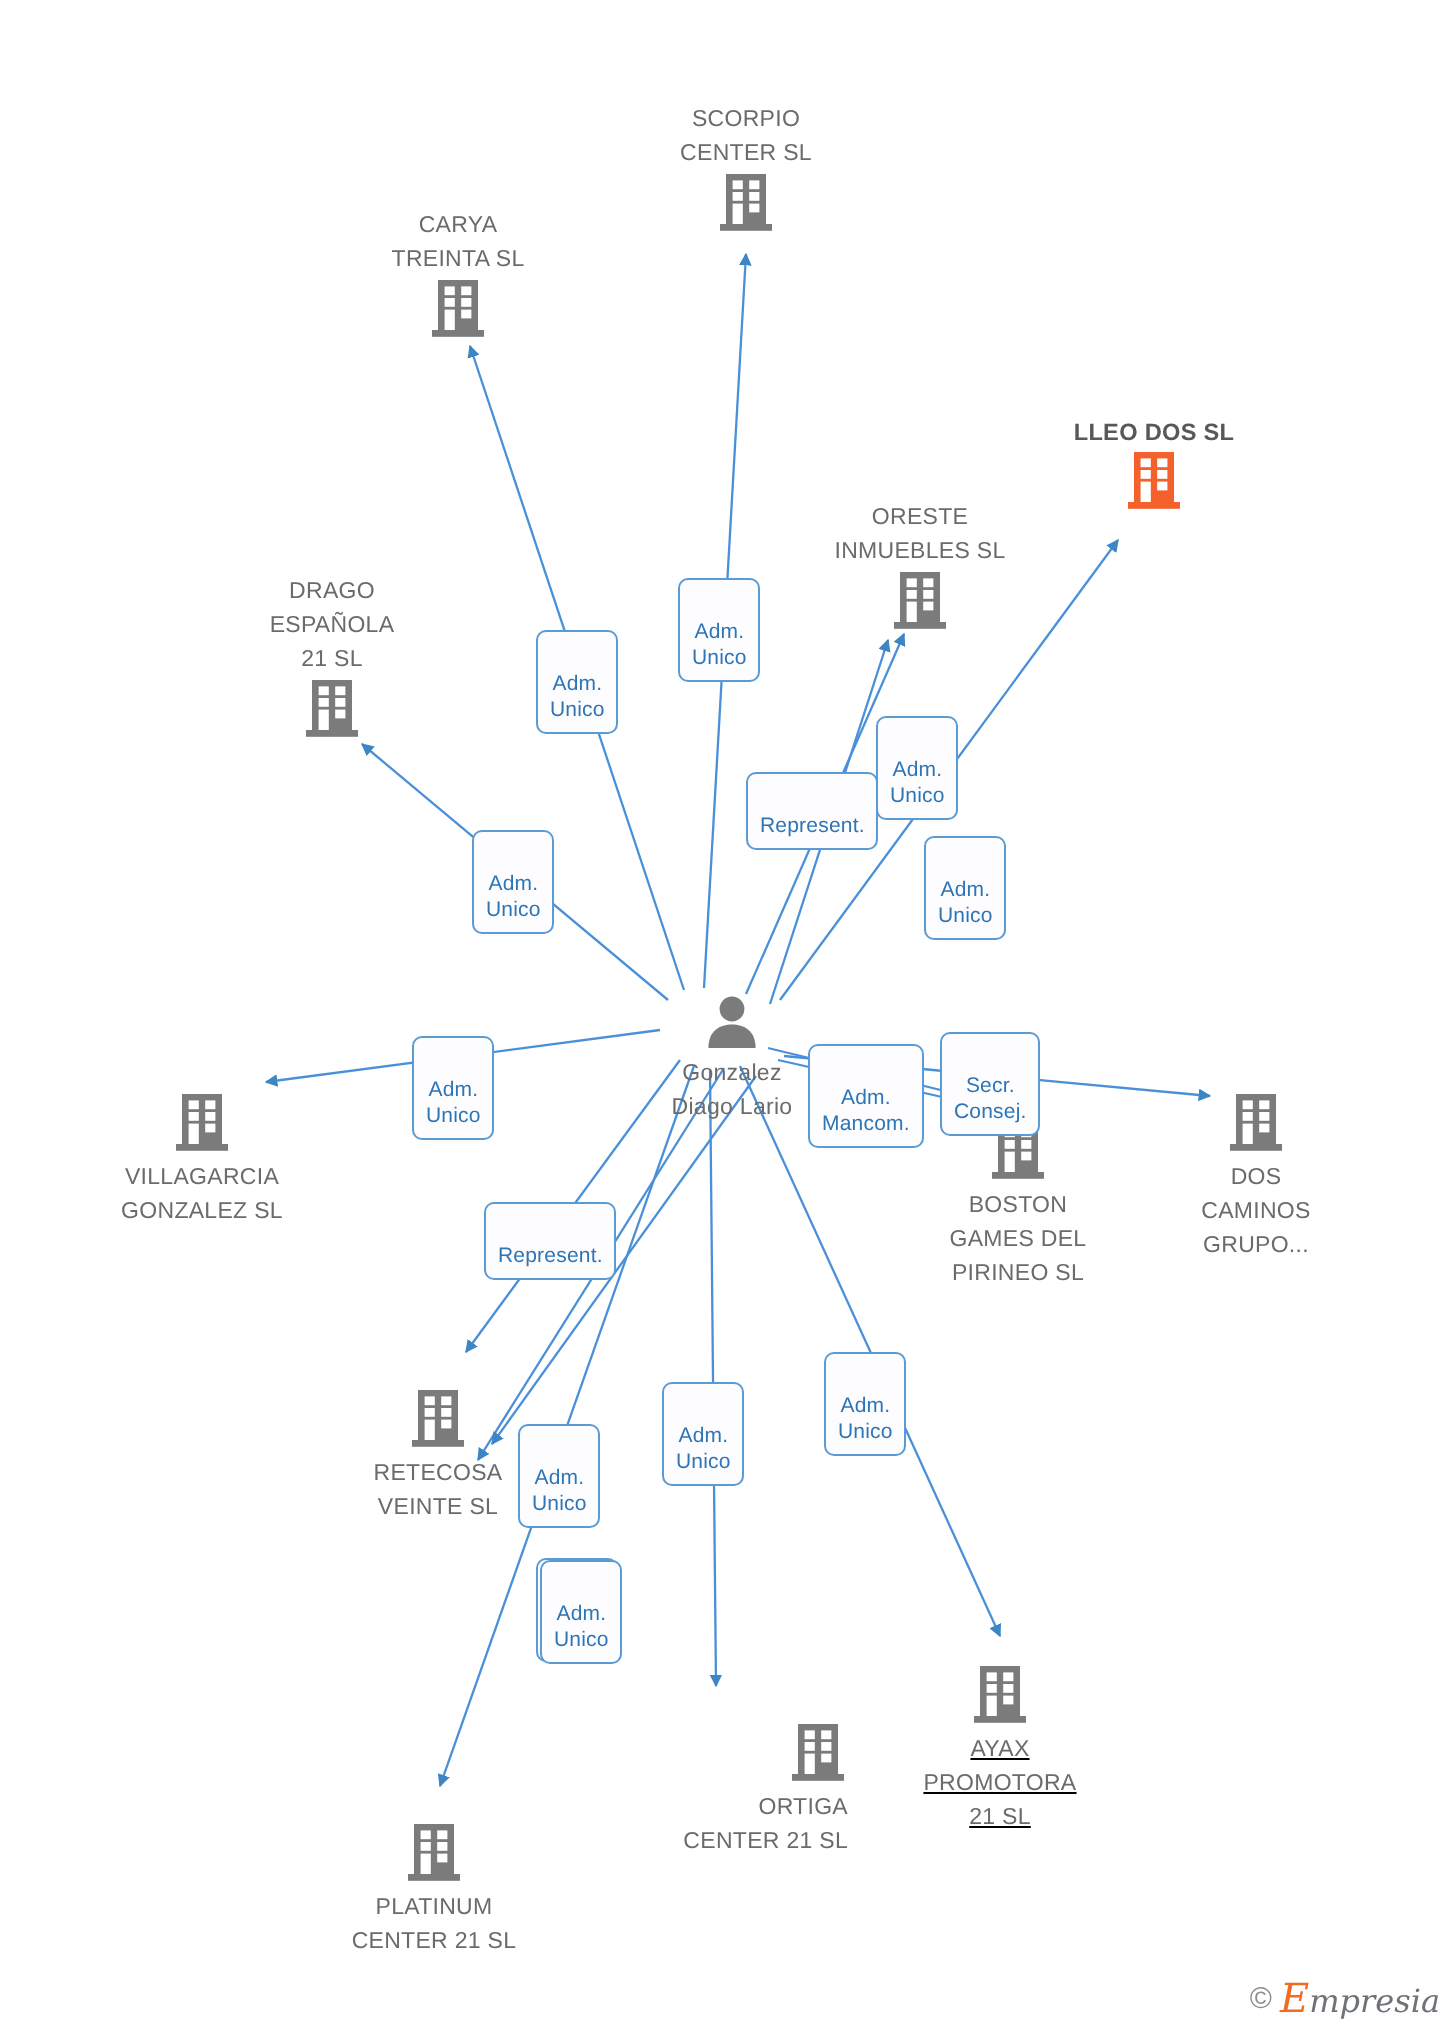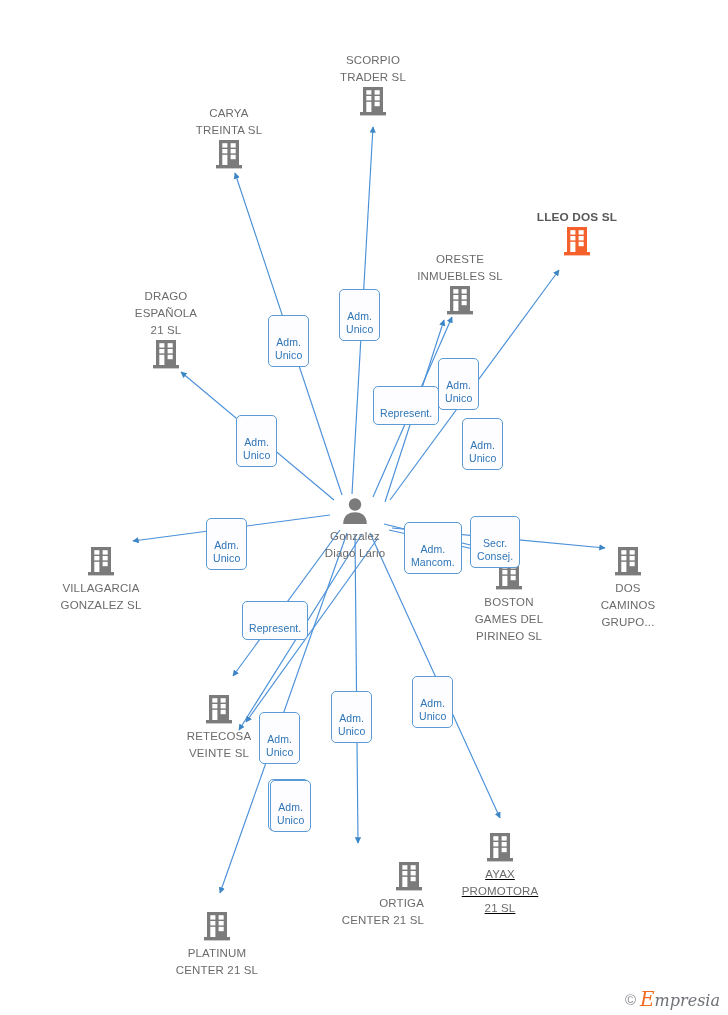--- a/index.html
+++ b/index.html
@@ -115,21 +115,21 @@
         <line x1="347" y1="533" x2="220" y2="893" marker-end="url(#arrow)"></line>
         <line x1="355" y1="535" x2="358" y2="843" marker-end="url(#arrow)"></line>
         <line x1="370" y1="533" x2="500" y2="818" marker-end="url(#arrow)"></line>
         <line x1="362" y1="534" x2="239" y2="730" marker-end="url(#arrow)"></line>
         <line x1="378" y1="538" x2="246" y2="722" marker-end="url(#arrow)"></line>
       </g>
   </svg>
 
   <div id="nodes-group">
       <div class="node above" style="left: 373px; top: 51px;"><span class="label">SCORPIO
-TRADER SL</span><span class="ico"><svg width="30" height="32" viewBox="0 0 30 32">
+CENTER SL</span><span class="ico"><svg width="30" height="32" viewBox="0 0 30 32">
             <rect x="5" y="2" width="20" height="25" fill="#7b7b7b"></rect>
             <rect x="2" y="27" width="26" height="3.4" fill="#7b7b7b"></rect>
             <rect x="8.3" y="5.2" width="5.1" height="4.4" fill="#ffffff"></rect>
             <rect x="16.6" y="5.2" width="5.1" height="4.4" fill="#ffffff"></rect>
             <rect x="8.3" y="11" width="5.1" height="4.4" fill="#ffffff"></rect>
             <rect x="16.6" y="11" width="5.1" height="4.4" fill="#ffffff"></rect>
             <rect x="16.6" y="16.8" width="5.1" height="4.4" fill="#ffffff"></rect>
             <rect x="8.3" y="16.8" width="5.1" height="10.2" fill="#ffffff"></rect>
           </svg></span></div>
       <div class="node above" style="left: 229px; top: 104px;"><span class="label">CARYA
@@ -281,21 +281,21 @@
       <div class="edge-label" style="left: 331px; top: 691px;">Adm.
 Unico</div>
       <div class="edge-label" style="left: 412px; top: 676px;">Adm.
 Unico</div>
       <div class="edge-label" style="left: 259px; top: 712px;">Adm.
 Unico</div>
       <div class="edge-label" style="left: 270px; top: 780px;">Adm.
 Unico</div>
     </div>
 
-  <div class="node" id="center-node" style="left:355px; top:495px;">
+  <div class="node" id="center-node" style="left:366px; top:495px;">
     <span class="ico">
       <svg width="30" height="30" viewBox="0 0 30 30">
         <circle cx="15" cy="9.5" r="6.2" fill="#7b7b7b"></circle>
         <path d="M3.2 29 C3.2 20.2 9 17.2 15 17.2 C21 17.2 26.8 20.2 26.8 29 Z" fill="#7b7b7b"></path>
       </svg>
     </span>
     <span class="label">Gonzalez
 Diago Lario</span>
   </div>
 

